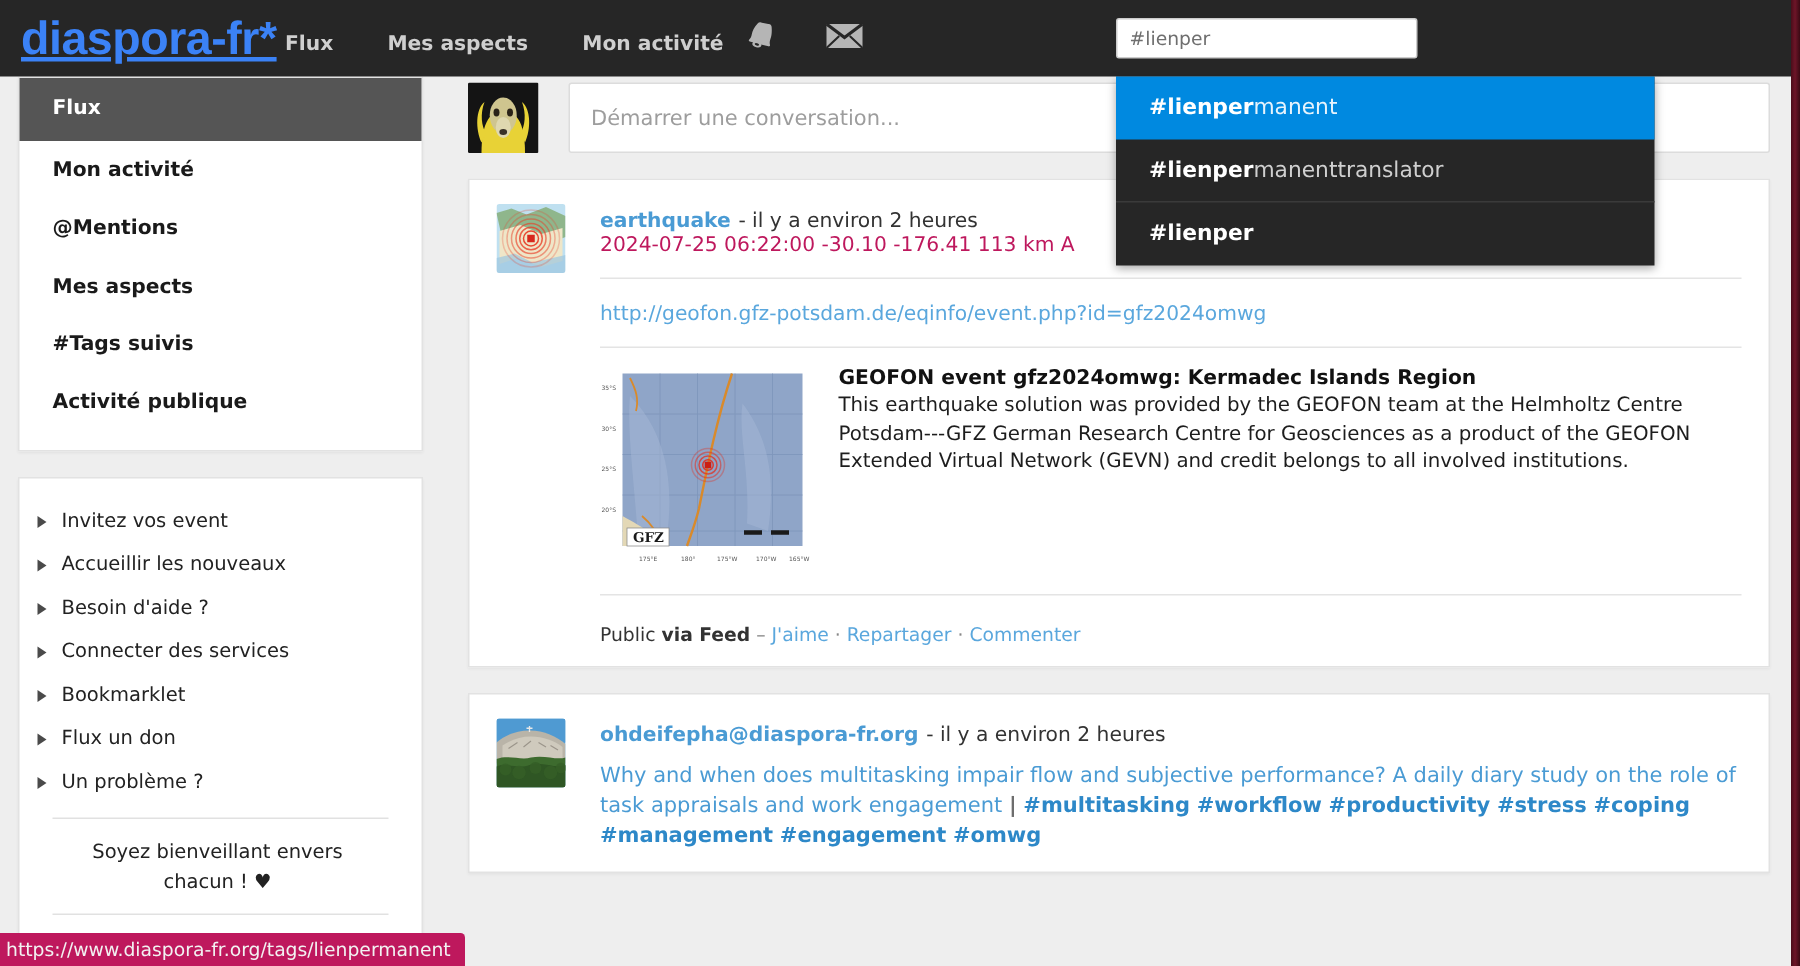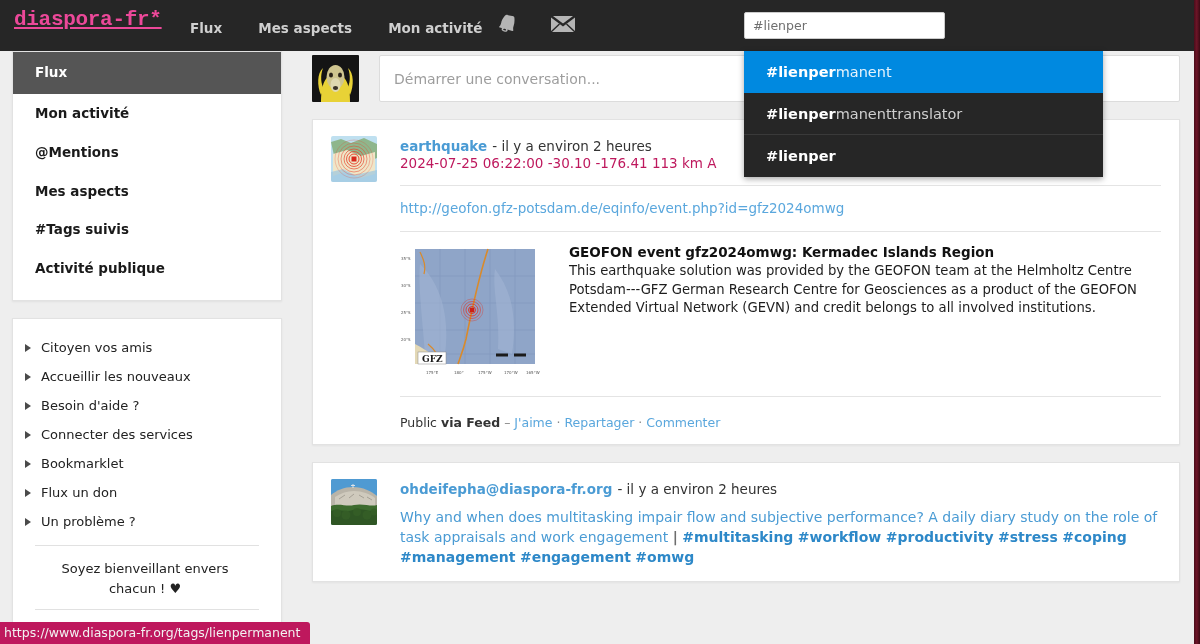--- a/index.html
+++ b/index.html
@@ -24,23 +24,23 @@
   }
 
   
   .topnav {
     position: absolute; top: 0; left: 0; width: 1194px; height: 51px;
     background: #262626;
     z-index: 40;
   }
   .brand {
     position: absolute; left: 14px; top: 8px;
-    font-size: 21px; font-weight: bold; color: #ec4899;
+    font-size: 31px; font-weight: bold; color: #3b82f6;
     letter-spacing: -0.3px;
-    font-family: Liberation Mono, monospace;
+    font-family: Liberation Sans, sans-serif;
   }
   .navlinks { position: absolute; left: 190px; top: 18px; }
   .navlink {
     display: inline-block; color: #cfcfcf; font-size: 13.5px; font-weight: bold;
     margin-right: 31px; text-decoration: none; cursor: pointer;
   }
   .navicons { position: absolute; left: 496px; top: 12px; }
   .icobtn { display: inline-block; margin-right: 25px; vertical-align: middle; cursor: pointer; }
 
   .searchwrap { position: absolute; left: 744px; top: 12px; }
@@ -135,21 +135,21 @@
   .post-avatar { width: 46px; height: 46px; display: block; flex: 0 0 46px; border-radius: 2px; }
   .post-body { margin-left: 23px; flex: 1; min-width: 0; }
   .author { font-size: 13.5px; font-weight: bold; color: #4a9bd4; text-decoration: none; cursor: pointer; }
   .meta { font-size: 13.5px; color: #333333; }
   .post-title { font-size: 21px; color: #111111; margin: 7px 0 4px 0; font-weight: normal; line-height: 1.15; }
   .post-sub { font-size: 13.5px; color: #be185d; margin-bottom: 4px; }
   .divider { height: 1px; background: #e4e4e4; margin: 14px 0 12px 0; }
   .post-link { font-size: 13.5px; color: #5aa7dd; text-decoration: none; cursor: pointer; word-break: break-all; }
 
   .preview { display: flex; margin-top: 6px; align-items: flex-start; }
-  .preview-text { margin-left: 28px; flex: 1; }
+  .preview-text { margin-left: 18px; flex: 1; }
   .preview-title { font-size: 13.5px; font-weight: bold; color: #111111; margin-bottom: 2px; }
   .preview-desc { font-size: 13.2px; color: #1d1d1d; line-height: 1.42; }
 
   .post-foot { margin-top: 18px; font-size: 12.5px; color: #333333; }
   .post-foot b { font-weight: bold; }
   .foot-link { color: #5aa7dd; text-decoration: none; cursor: pointer; }
   .foot-sep { color: #888; }
 
   .post2-text { font-size: 14px; color: #4a9bd4; line-height: 1.43; margin-top: 9px; }
   .post2-text .tag { font-weight: bold; color: #2d88c8; text-decoration: none; cursor: pointer; }
@@ -225,21 +225,21 @@
       <a class="nav-item" href="#">Mon activité</a>
       <a class="nav-item" href="#">@Mentions</a>
       <a class="nav-item" href="#">Mes aspects</a>
       <a class="nav-item" href="#">#Tags suivis</a>
       <a class="nav-item" href="#">Activité publique</a>
     </div>
 
     <div class="card help-card">
       <a class="help-item" href="#">
         <span class="tri"></span>
-        <span>Citoyen vos amis</span>
+        <span>Invitez vos event</span>
       </a>
       <a class="help-item" href="#">
         <span class="tri"></span>
         <span>Accueillir les nouveaux</span>
       </a>
       <a class="help-item" href="#">
         <span class="tri"></span>
         <span>Besoin d'aide ?</span>
       </a>
       <a class="help-item" href="#">

